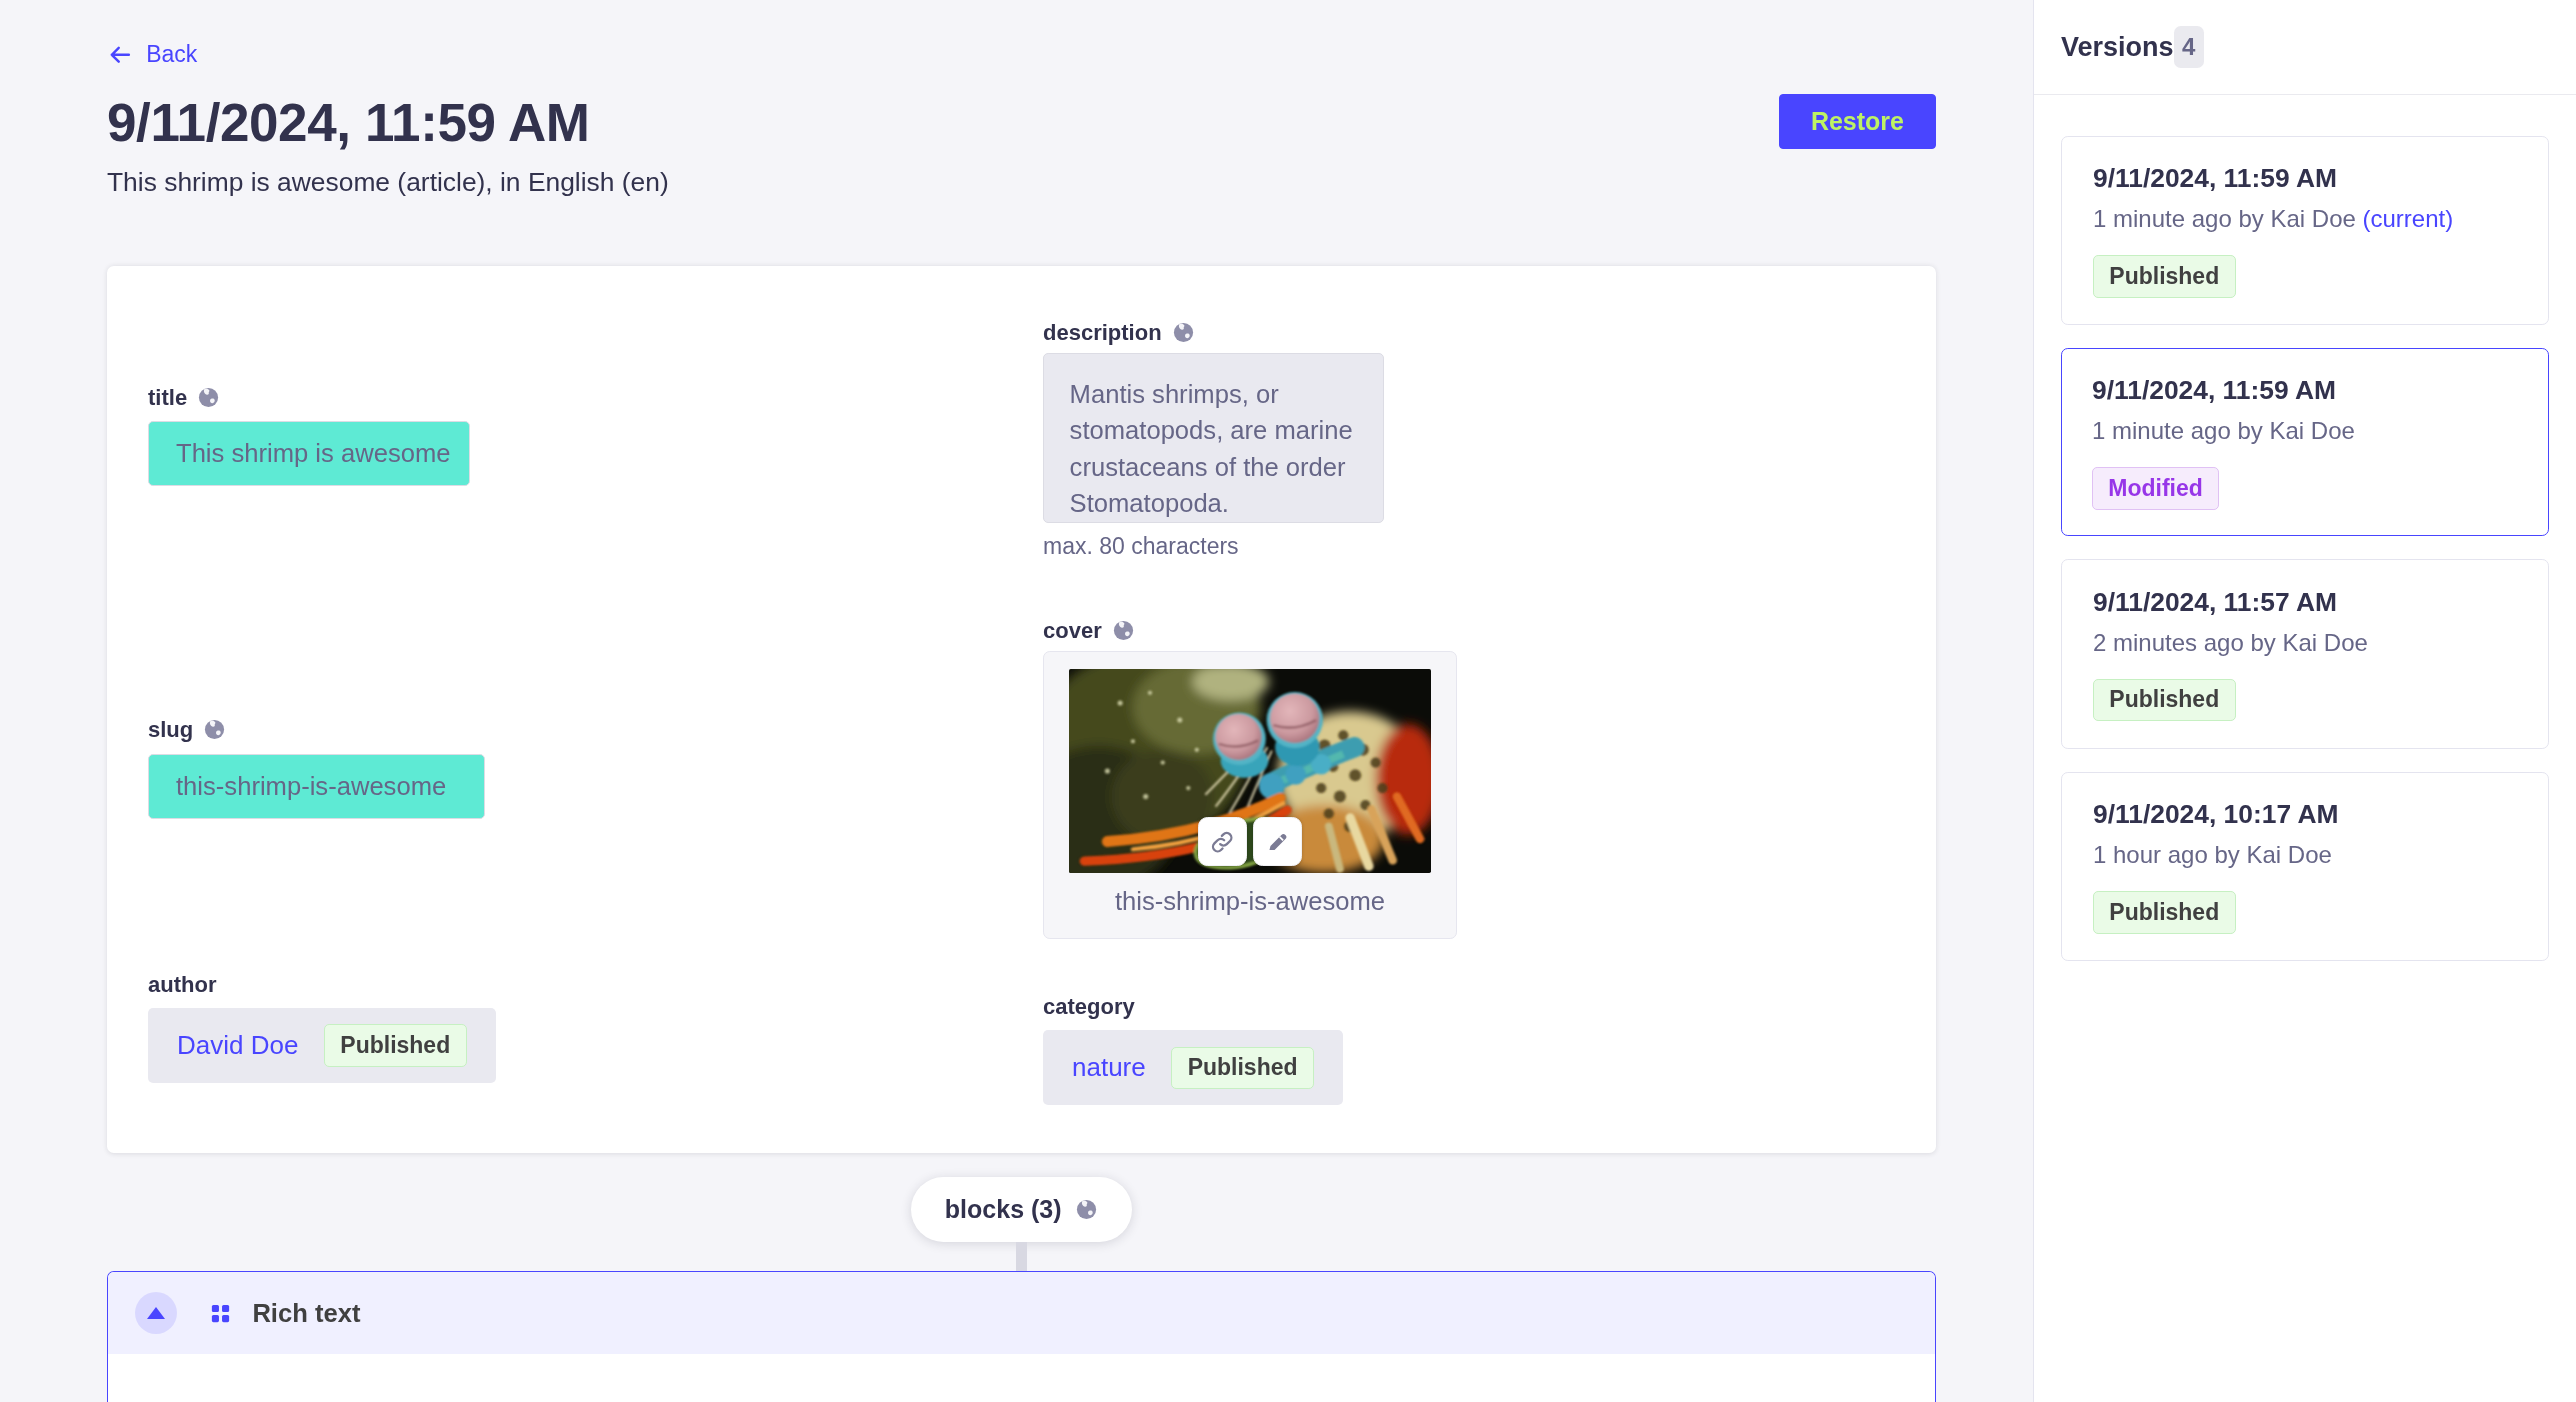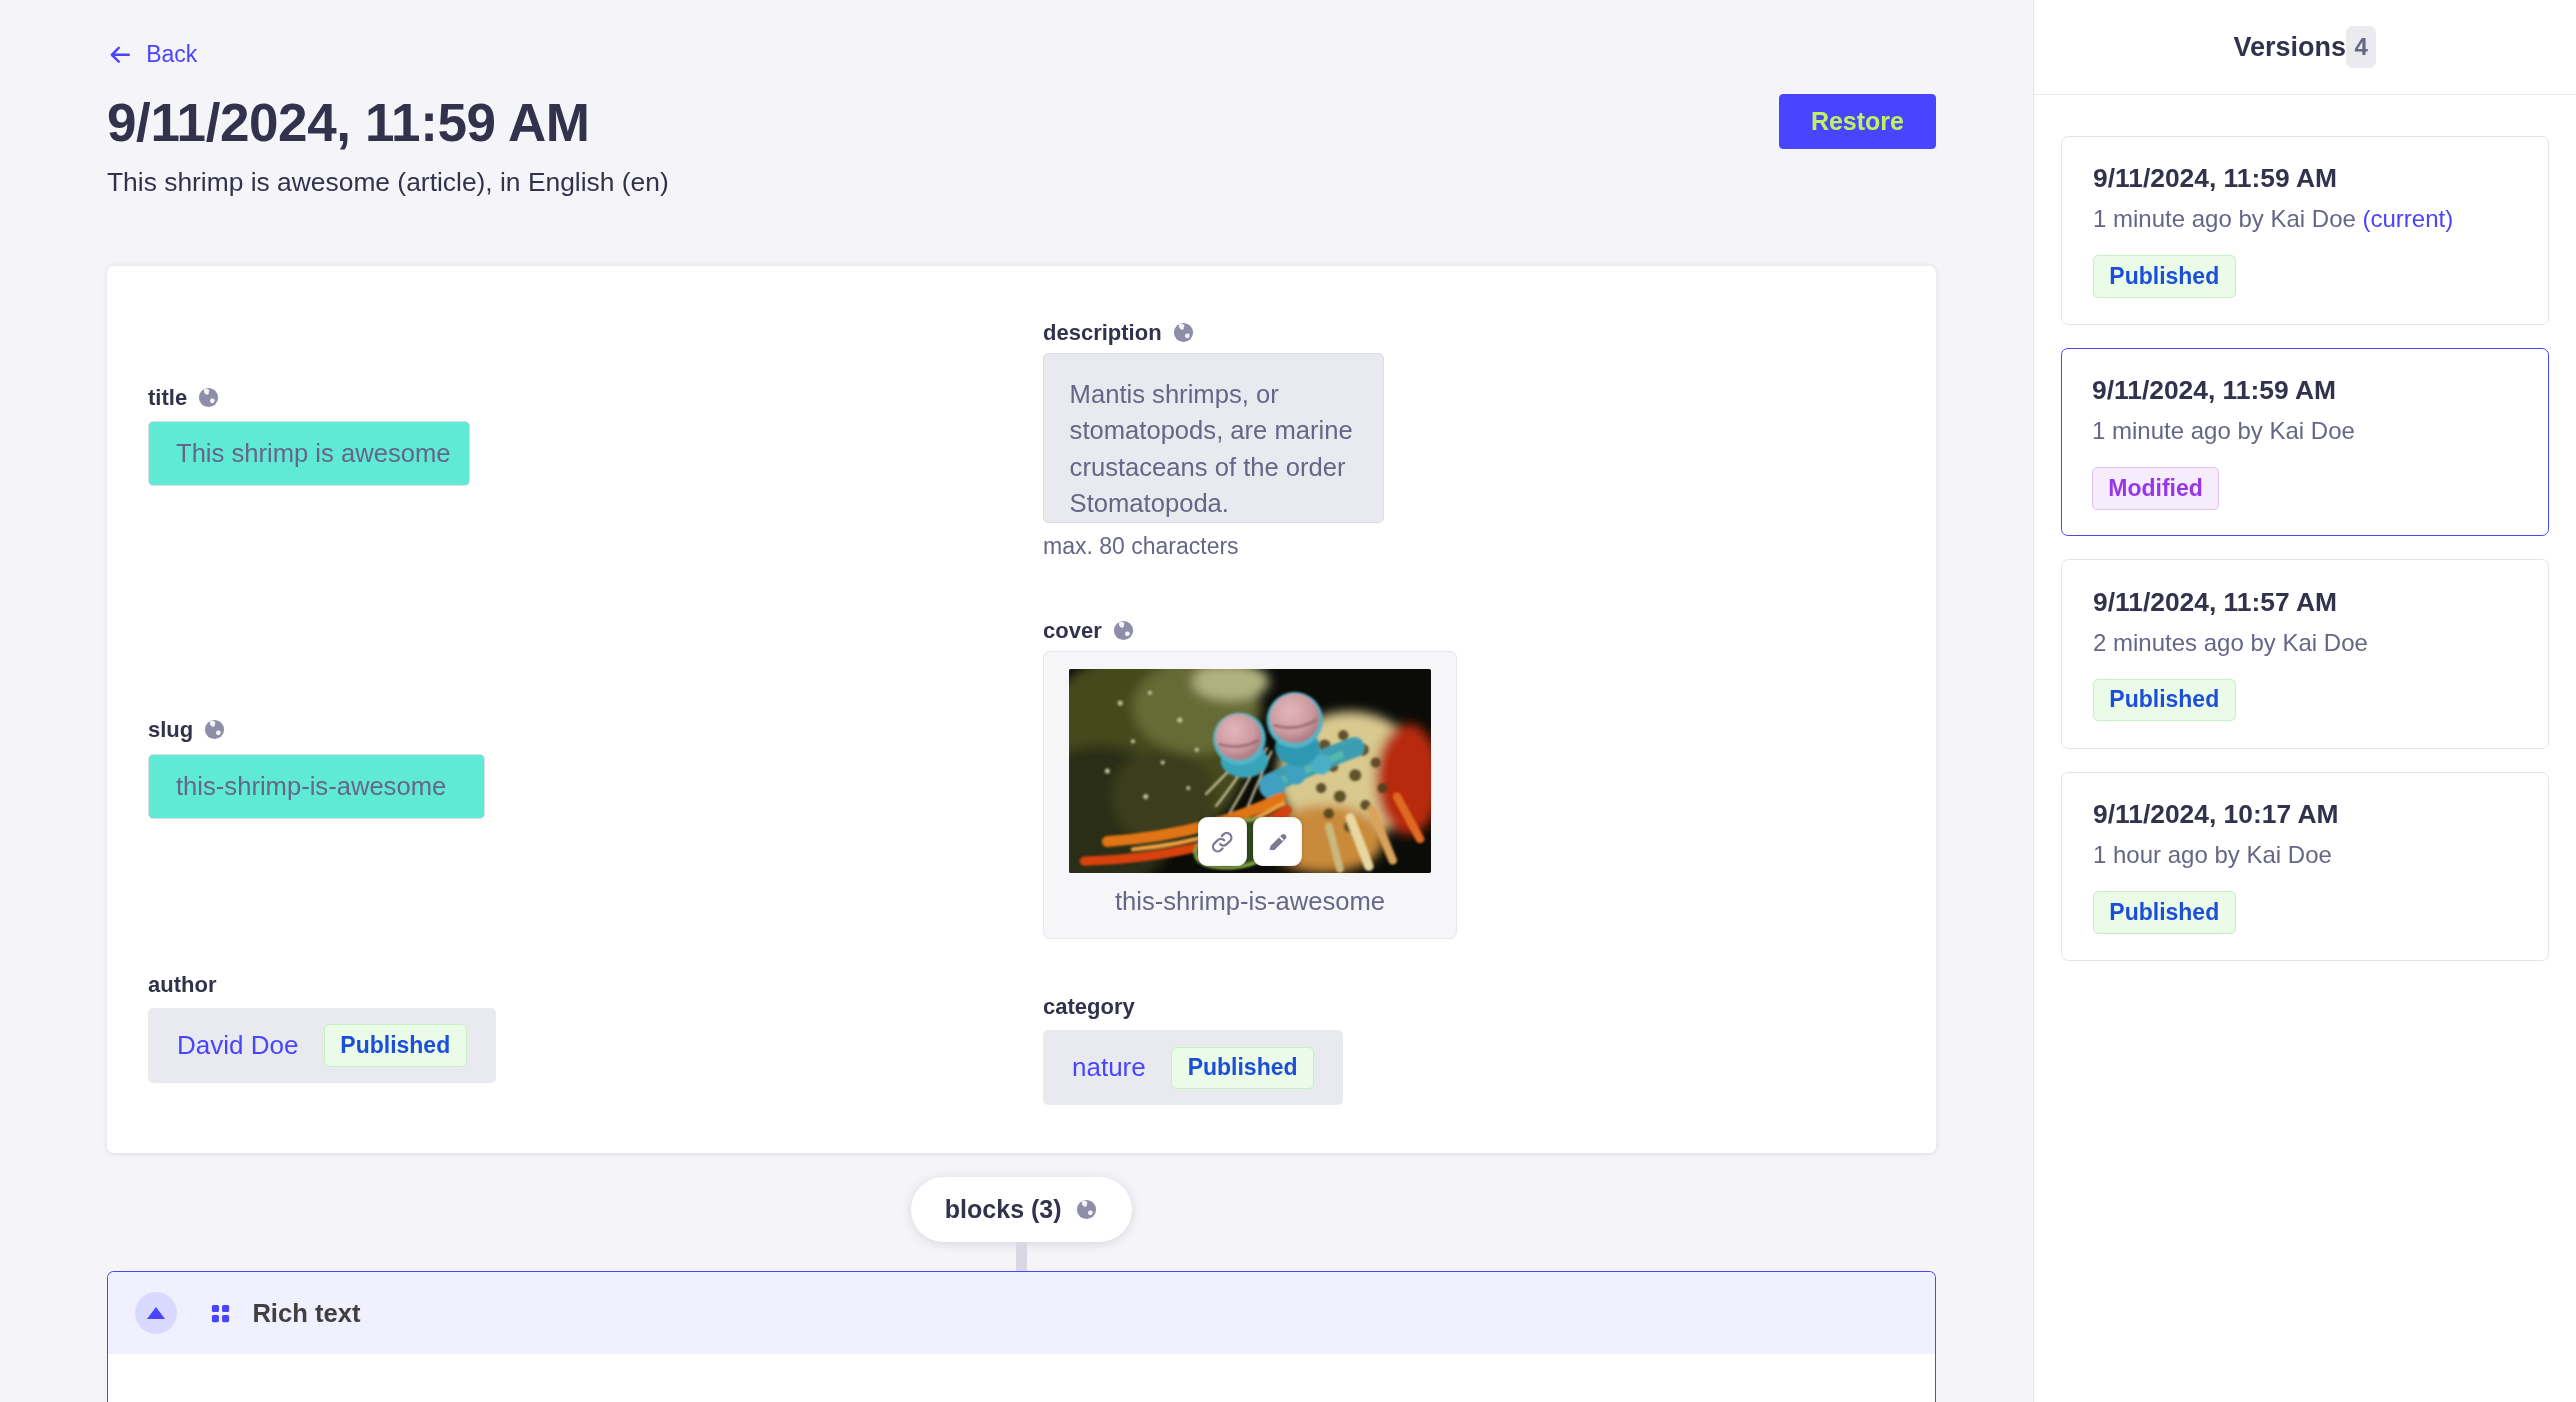--- a/index.html
+++ b/index.html
@@ -59,21 +59,21 @@
   .icon-btn svg { width:26.4px; height:26.4px; }
   .cover-caption { font-size:25.6px; color:#666687; margin-top:13.6px; }
 
   .field-category { margin-top:52px; }
   .relation-box { display:inline-flex; align-items:center; gap:25.6px; height:75px;
                   margin-top:8.5px; background:#e9e9f0; border-radius:5.1px; padding:0 29px; }
   .relation-link { color:#4945ff; font-size:26px; text-decoration:none; cursor:pointer; }
 
   .status-badge { display:inline-block; padding:7.7px 15.3px; border-radius:5.1px;
                   font-size:23px; font-weight:700; line-height:1.1; }
-  .status-published { background:#eafbe7; border:0.9px solid #c6f0c2; color:#1d4ed8; }
+  .status-published { background:#eafbe7; border:0.9px solid #c6f0c2; color:#404040; }
   .status-modified  { background:#f6ecfc; border:0.9px solid #e0c1f4; color:#9736e8; }
 
   
   .blocks-wrap { display:flex; flex-direction:column; align-items:center; margin-top:24px; }
   .blocks-pill { display:inline-flex; align-items:center; gap:13.6px; height:65px; padding:0 34px;
                  background:#fff; border-radius:37px; box-shadow:0 1.7px 10.2px rgba(33,33,52,.15);
                  font-size:25px; font-weight:700; color:#32324d; }
   .connector { width:10.2px; height:29px; background:#d8d8e2; }
 
   
@@ -84,21 +84,21 @@
   .acc-toggle { width:42px; height:42px; border-radius:50%; background:#d9d8ff; border:none;
                 display:flex; align-items:center; justify-content:center; cursor:pointer; }
   .tri-up { width:0; height:0; border-left:9.4px solid transparent; border-right:9.4px solid transparent;
             border-bottom:12px solid #4945ff; }
   .grid-icon { width:23px; height:23px; margin-left:32px; }
   .acc-title { margin-left:20.4px; font-size:25.6px; font-weight:700; color:#404040; }
   .acc-body { padding:48px 0 0 43px; background:#fff; }
 
   
   .sidebar { width:543px; flex:0 0 543px; background:#fff; border-left:0.9px solid #e4e4ef; }
-  .sidebar-header { height:95px; display:flex; align-items:center; justify-content:center;
+  .sidebar-header { height:95px; display:flex; align-items:center; justify-content:flex-start;
                     padding:0 27px; border-bottom:0.9px solid #eaeaef; }
   .sidebar-title { font-size:27px; font-weight:700; color:#32324d; }
   .count-badge { background:#eaeaef; color:#666687; font-size:24px; font-weight:600;
                  padding:6.8px 8.5px; border-radius:6.8px; min-width:28px; text-align:center; }
   .version-list { padding:41px 27px; display:flex; flex-direction:column; gap:23px; }
   .version-card { border:0.9px solid #e4e4ef; border-radius:6.8px; padding:26.4px 31px; background:#fff; cursor:pointer; }
   .version-card.selected { border:1.7px solid #4945ff; padding:25.6px 30px; }
   .version-date { font-size:26.4px; font-weight:700; color:#32324d; }
   .version-meta { font-size:24px; color:#666687; margin-top:11px; }
   .version-meta .current-link { color:#4945ff; cursor:pointer; }

